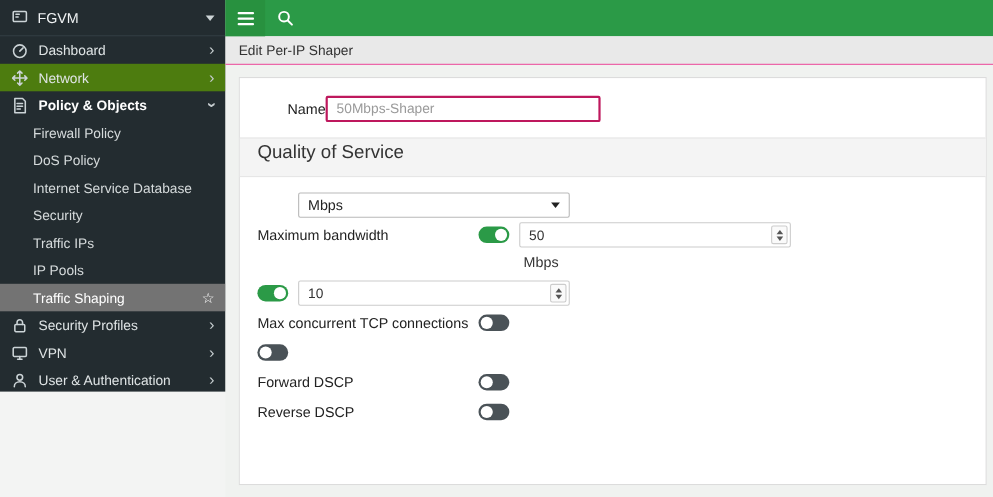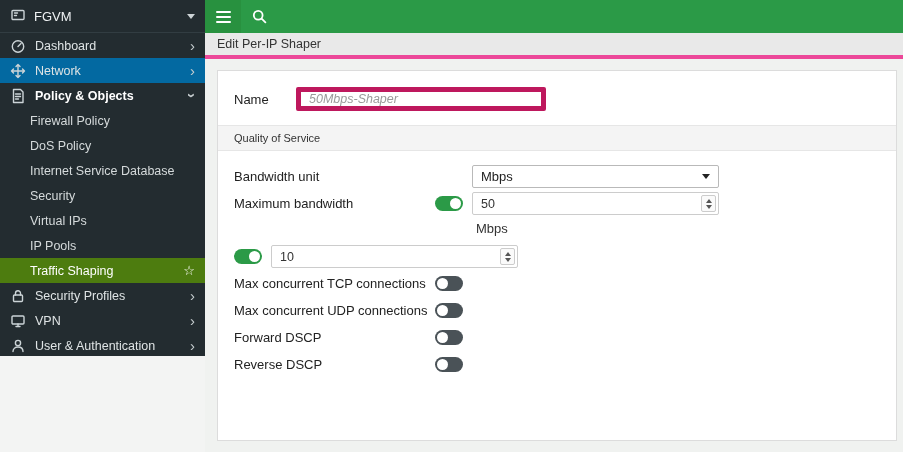--- a/index.html
+++ b/index.html
@@ -12,51 +12,51 @@
   .side-header { height:33px; display:flex; align-items:center; padding:0 10px;
     border-bottom:1px solid #323d42; cursor:pointer; }
   .side-header .dev-name { margin-left:8px; font-size:13px; color:#f0f3f4; }
   .caret-down { margin-left:auto; width:0; height:0; border-left:4px solid transparent;
     border-right:4px solid transparent; border-top:5px solid #cdd4d6; }
   .menu-item { height:25px; display:flex; align-items:center; padding:0 10px;
     cursor:pointer; font-size:12.5px; color:#dfe4e5; }
   .menu-item .mi-icon { width:16px; height:16px; margin-right:9px; flex:0 0 16px; display:flex; align-items:center; }
   .menu-item .chev { margin-left:auto; color:#c6cdcf; font-size:15px; line-height:1; }
   .chev.down { transform:rotate(90deg); }
-  .menu-item.hovered { background:#0369a1; }
+  .menu-item.hovered { background:#4d7c0f; }
   .menu-item.bold { font-weight:bold; color:#fff; }
   .submenu-item { height:25px; display:flex; align-items:center; padding:0 10px 0 30px;
     cursor:pointer; font-size:12.5px; color:#d5dadb; }
-  .submenu-item.selected { background:#4d7c0f; color:#fff; }
+  .submenu-item.selected { background:#737373; color:#fff; }
   .submenu-item .star { margin-left:auto; font-size:13px; color:#fff; }
   svg.ic { stroke:#ccd4d7; fill:none; stroke-width:1.4; stroke-linecap:round; stroke-linejoin:round; }
 
   
   .main { position:absolute; left:205px; top:0; right:0; bottom:0; }
   .topbar { height:33px; background:#2b9a47; display:flex; align-items:center; }
   .tb-btn { width:36px; height:33px; display:flex; align-items:center; justify-content:center; cursor:pointer; }
   .tb-btn.menu { background:#28913f; }
   .hamburger { width:15px; }
   .hamburger div { height:2px; background:#fff; margin:3px 0; border-radius:1px; }
-  .breadcrumb { height:26px; background:#e9e9e9; border-bottom:4px solid #ec4899;
+  .breadcrumb { height:26px; background:#e9e9e9; border-bottom:1px solid #ec4899;
     display:flex; align-items:center; padding-left:12px; color:#333; font-size:12.5px; }
 
   
   .content { position:absolute; top:59px; left:0; right:0; bottom:0; background:#f0f2f0; padding:11px 6px 0 12px; }
   .card { background:#fff; border:1px solid #dcdcdc; height:371px; padding:16px 0 0 0; }
 
   .name-row { display:flex; align-items:center; padding:0 16px; margin-bottom:14px; }
-  .name-row .flabel { width:62px; color:#222; }
-  .text-input { width:250px; height:24px; border:5px solid #be185d; border-radius:2px;
-    padding:0 8px; font-family:inherit; font-size:12.5px; color:#333;font-style:italic; }
+  .name-row .flabel { width:62px; color:#222;text-align:right; }
+  .text-input { width:250px; height:24px; border:2px solid #be185d; border-radius:2px;
+    padding:0 8px; font-family:inherit; font-size:12.5px; color:#333; }
   .text-input::placeholder { color:#9a9a9a; }
 
-  .section-band { height:26px; line-height:25px; background:#f4f4f4;
+  .section-band { height:36px; line-height:25px; background:#f4f4f4;
     border-top:1px solid #e6e6e6; border-bottom:1px solid #e6e6e6;
-    padding-left:16px; color:#333; font-size:11px; }
+    padding-left:16px; color:#333; font-size:17px; }
 
   .form-area { padding:12px 16px 0 16px; }
   .frow { display:flex; align-items:center; height:27px; }
   .frow .flabel { width:201px; color:#222; }
   .frow .ftog { width:37px; display:flex; align-items:center; }
   .frow .fctrl { width:247px; }
   .unit-row { display:flex; height:22px; align-items:center; margin-bottom:4px; }
   .unit-row .spacer { width:238px; }
   .unit-row .unit-text { color:#333; padding-left:4px; }
 
@@ -139,21 +139,21 @@
   <div class="submenu-item">
     <span>DoS Policy</span>
   </div>
   <div class="submenu-item">
     <span>Internet Service Database</span>
   </div>
   <div class="submenu-item">
     <span>Security</span>
   </div>
   <div class="submenu-item">
-    <span>Virtual IPs</span>
+    <span>Traffic IPs</span>
   </div>
   <div class="submenu-item">
     <span>IP Pools</span>
   </div>
   <div class="submenu-item selected">
     <span>Traffic Shaping</span>
     <span class="star">☆</span>
   </div>
 
   <div class="menu-item">
@@ -232,21 +232,20 @@
         <input class="text-input" type="text" placeholder="50Mbps-Shaper" style="">
       </div>
 
       <div class="section-band">
         <span>Quality of Service</span>
       </div>
 
       <div class="form-area">
 
         <div class="frow">
-          <span class="flabel">Bandwidth unit</span>
           <span class="ftog"></span>
           <div class="fctrl">
             <div class="select">
               <span>Mbps</span>
               <span class="sel-caret"></span>
             </div>
           </div>
         </div>
 
         <div class="frow">
@@ -287,21 +286,20 @@
 
         <div class="frow">
           <span class="flabel">Max concurrent TCP connections</span>
           <span class="ftog">
             <span class="toggle" data-state="off"></span>
           </span>
           <div class="fctrl"></div>
         </div>
 
         <div class="frow">
-          <span class="flabel">Max concurrent UDP connections</span>
           <span class="ftog">
             <span class="toggle" data-state="off"></span>
           </span>
           <div class="fctrl"></div>
         </div>
 
         <div class="frow">
           <span class="flabel">Forward DSCP</span>
           <span class="ftog">
             <span class="toggle" data-state="off"></span>

